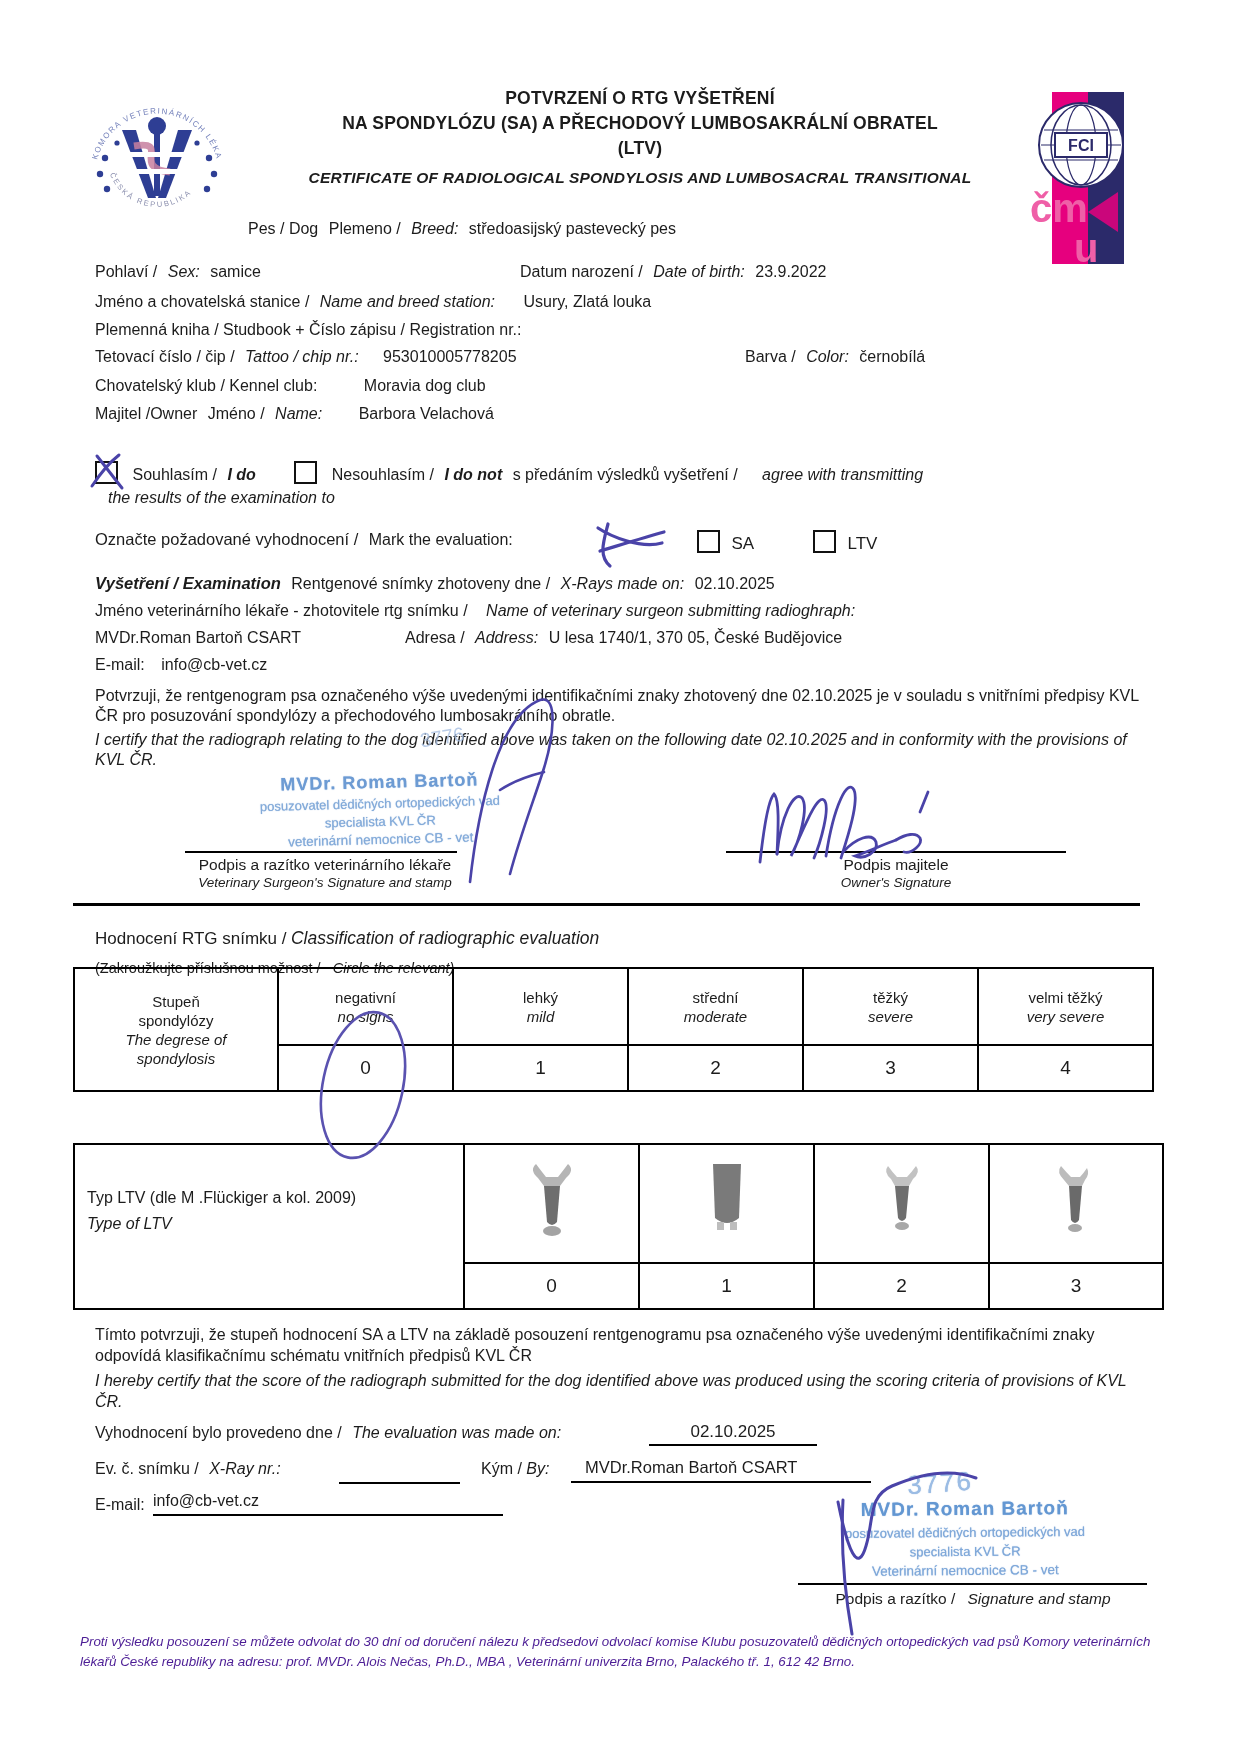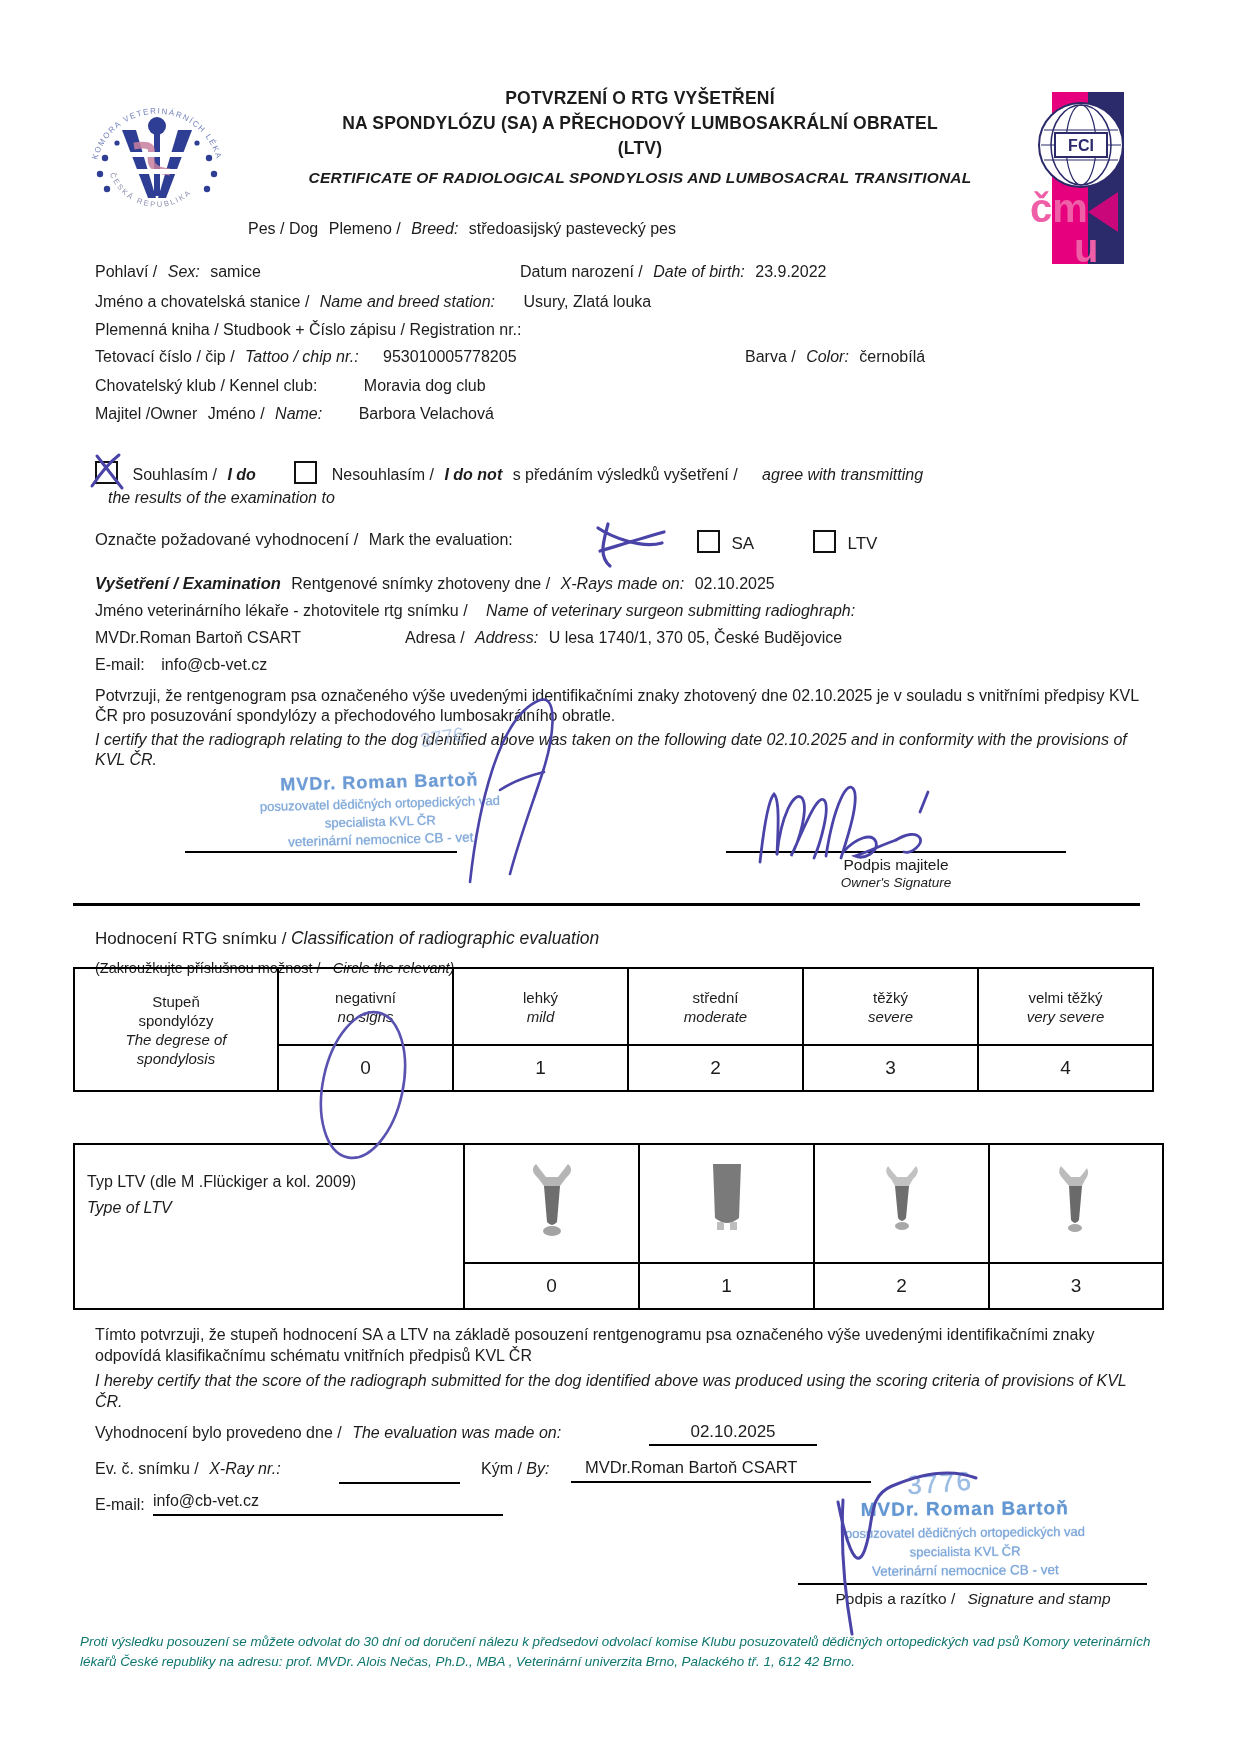--- a/index.html
+++ b/index.html
@@ -13,27 +13,27 @@
   .cbx{display:inline-block;width:19px;height:19px;border:2px solid #111;vertical-align:-4px;background:#fff;}
   .seg{margin-right:6px;}
   .title{ text-align:center;line-height:25px;}
   .title .l1,.title .l2,.title .l3{font-weight:bold;font-size:17.5px;letter-spacing:.2px;}
   .title .l4{font-weight:bold;font-style:italic;font-size:15.5px;margin-top:4px;letter-spacing:.2px;}
   table.ct{border-collapse:collapse;table-layout:fixed;}
   table.ct td{border:2px solid #000;text-align:center;vertical-align:middle;padding:0;}
   .t1 td.hd{font-size:15px;line-height:19px;height:75px;}
   .t1 td.vl{font-size:19px;height:44px;font-weight:normal;}
   .t1 td.lblcell{font-size:15px;line-height:19px;}
-  .t2 td.lblcell2{font-size:16px;text-align:left;padding-left:12px;line-height:26px;vertical-align:top;padding-top:24px;}
+  .t2 td.lblcell2{font-size:16px;text-align:left;padding-left:12px;line-height:26px;vertical-align:top;padding-top:40px;}
   .t2 td.img{height:117px;}
   .t2 td.vl{font-size:19px;height:44px;}
   .sigline{border-top:2.2px solid #000;height:0;}
   .penlayer{pointer-events:none;z-index:6;}
   .ul2{border-bottom:2px solid #000;}
-  .footer{font-style:italic;font-size:13.4px;line-height:20px;color:#0f766e;}
+  .footer{font-style:italic;font-size:13.4px;line-height:20px;color:#4c1d95;}
   .fuzz{text-shadow:0 0 1px rgba(109,155,211,.8);}
 </style>
 </head>
 <body>
 
 <div class="page">
 
   <svg class="abs" style="left:72px;top:82px;" width="170" height="140" viewBox="0 0 170 140">
     <defs>
       <path id="arcTop" d="M25,78 A62,62 0 0 1 145,78"></path>
@@ -200,20 +200,24 @@
   <div class="abs" style="left:420px;top:726px;font-size:20px;color:#a9c0e2;transform:rotate(-9deg);opacity:.8;">3776</div>
 
   <div class="abs fuzz" style="left:210px;top:772px;width:340px;text-align:center;transform:rotate(-1.5deg);">
     <div style="font-size:18px;font-weight:bold;color:#6d9bd3;letter-spacing:1px;">MVDr. Roman Bartoň</div>
     <div style="font-size:13px;color:#84abd9;margin-top:3px;">posuzovatel dědičných ortopedických vad</div>
     <div style="font-size:13px;color:#84abd9;margin-top:3px;">specialista KVL ČR</div>
     <div style="font-size:13.5px;color:#84abd9;margin-top:3px;">veterinární nemocnice CB - vet</div>
   </div>
 
   <div class="abs sigline" style="left:185px;top:851px;width:272px;"></div>
+  <div class="abs" style="left:155px;top:856px;width:340px;text-align:center;">
+    <div style="font-size:15.5px;">Podpis a razítko veterinárního lékaře</div>
+    <div class="it" style="font-size:13.5px;margin-top:1px;">Veterinary Surgeon's Signature and stamp</div>
+  </div>
   <div class="abs sigline" style="left:726px;top:851px;width:340px;"></div>
   <div class="abs" style="left:726px;top:856px;width:340px;text-align:center;">
     <div style="font-size:15.5px;">Podpis majitele</div>
     <div class="it" style="font-size:13.5px;margin-top:1px;">Owner's Signature</div>
   </div>
 
   <div class="abs" style="left:73px;top:903px;width:1067px;border-top:3px solid #000;"></div>
 
   <div class="abs row" style="left:95px;top:928px;">
     <span class="b" style="font-size:17px;">Hodnocení RTG snímku /</span>

